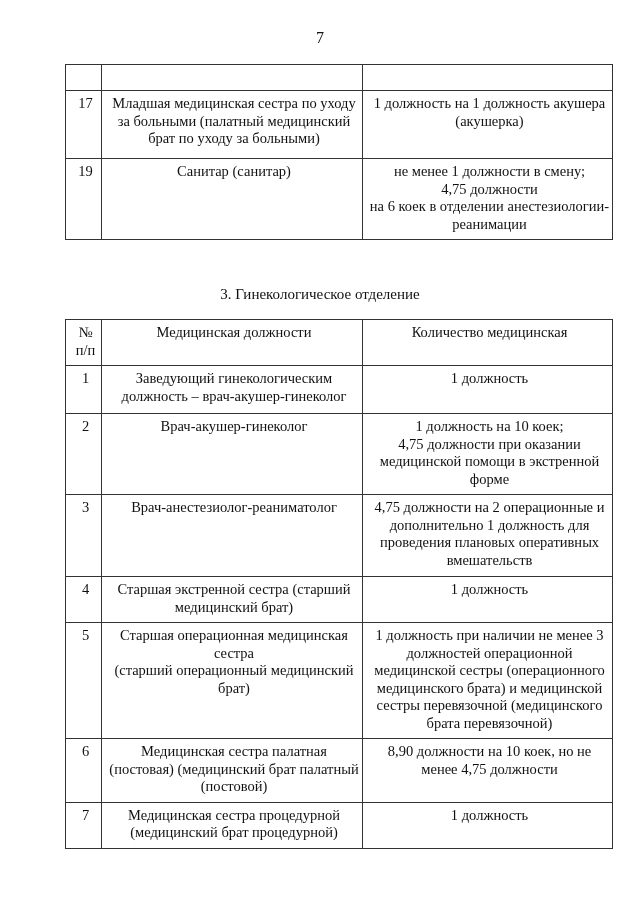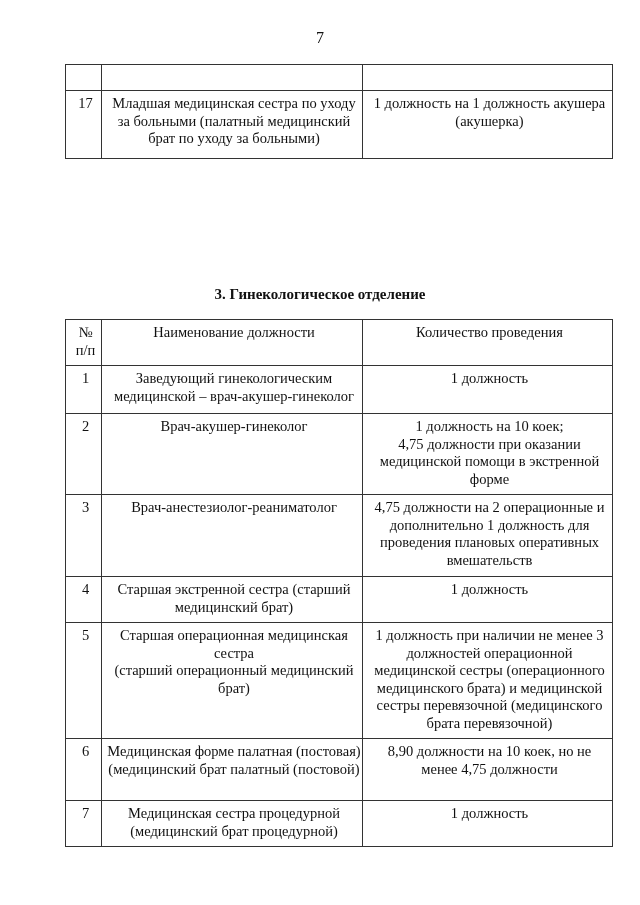--- a/index.html
+++ b/index.html
@@ -7,21 +7,21 @@
     width: 640px; height: 905px; position: relative; overflow: hidden;
     font-family: "Liberation Serif", "DejaVu Serif", serif;
     color: #111; font-size: 14.5px; line-height: 17.5px;
   }
   .page-num { position: absolute; top: 29px; left: 0; width: 640px; text-align: center; font-size: 16px; }
   table { position: absolute; left: 65px; width: 547px; border-collapse: collapse; table-layout: fixed; }
   td { border: 1.5px solid #333; vertical-align: top; text-align: center; padding: 4px 1px 6px 5px; }
   col.c1 { width: 36px; } col.c2 { width: 261px; } col.c3 { width: 250px; }
   #t1 { top: 64px; }
   #t2 { top: 319px; }
-  .section-title { position: absolute; top: 286px; left: 0; width: 640px; text-align: center; font-weight: bold; font-size: 15px; }
+  .section-title { position: absolute; top: 286px; left: 0; width: 640px; text-align: center; font-weight: normal; font-size: 15px; }
 </style>
 </head>
 <body>
 
 <div class="page-num">7</div>
 
 <table id="t1">
   <colgroup>
       <col class="c1">
       <col class="c2">
@@ -31,41 +31,48 @@
     <tr style="height:26px">
       <td></td>
       <td></td>
       <td></td>
     </tr>
     <tr style="height:68px">
       <td>17</td>
       <td>Младшая медицинская сестра по уходу за больными (палатный медицинский брат по уходу за больными)</td>
       <td>1 должность на 1 должность акушера (акушерка)</td>
     </tr>
+    <tr style="height:76px">
+      <td>19</td>
+      <td>Санитар (санитар)</td>
+      <td style="white-space:pre-line">не менее 1 должности в смену;
+4,75 должности
+на 6 коек в отделении анестезиологии-реанимации</td>
+    </tr>
   </tbody>
 </table>
 
 <div class="section-title">3. Гинекологическое отделение</div>
 
 <table id="t2">
   <colgroup>
       <col class="c1">
       <col class="c2">
       <col class="c3">
     </colgroup>
   <tbody>
     <tr style="height:42px">
       <td style="white-space:pre-line">№
 п/п</td>
-      <td>Наименование должности</td>
-      <td>Количество проведения</td>
+      <td>Медицинская должности</td>
+      <td>Количество медицинская</td>
     </tr>
     <tr style="height:48px">
       <td>1</td>
-      <td>Заведующий гинекологическим медицинской – врач-акушер-гинеколог</td>
+      <td>Заведующий гинекологическим должность – врач-акушер-гинеколог</td>
       <td>1 должность</td>
     </tr>
     <tr style="height:80px">
       <td>2</td>
       <td>Врач-акушер-гинеколог</td>
       <td style="white-space:pre-line">1 должность на 10 коек;
 4,75 должности при оказании медицинской помощи в экстренной форме</td>
     </tr>
     <tr style="height:82px">
       <td>3</td>
@@ -78,21 +85,21 @@
       <td>1 должность</td>
     </tr>
     <tr style="height:116px">
       <td>5</td>
       <td style="white-space:pre-line">Старшая операционная медицинская сестра
 (старший операционный медицинский брат)</td>
       <td>1 должность при наличии не менее 3 должностей операционной медицинской сестры (операционного медицинского брата) и медицинской сестры перевязочной (медицинского брата перевязочной)</td>
     </tr>
     <tr style="height:62px">
       <td>6</td>
-      <td>Медицинская форме палатная (постовая) (медицинский брат палатный (постовой)</td>
+      <td>Медицинская сестра палатная (постовая) (медицинский брат палатный (постовой)</td>
       <td>8,90 должности на 10 коек, но не менее 4,75 должности</td>
     </tr>
     <tr style="height:46px">
       <td>7</td>
       <td>Медицинская сестра процедурной (медицинский брат процедурной)</td>
       <td>1 должность</td>
     </tr>
   </tbody>
 </table>
 

